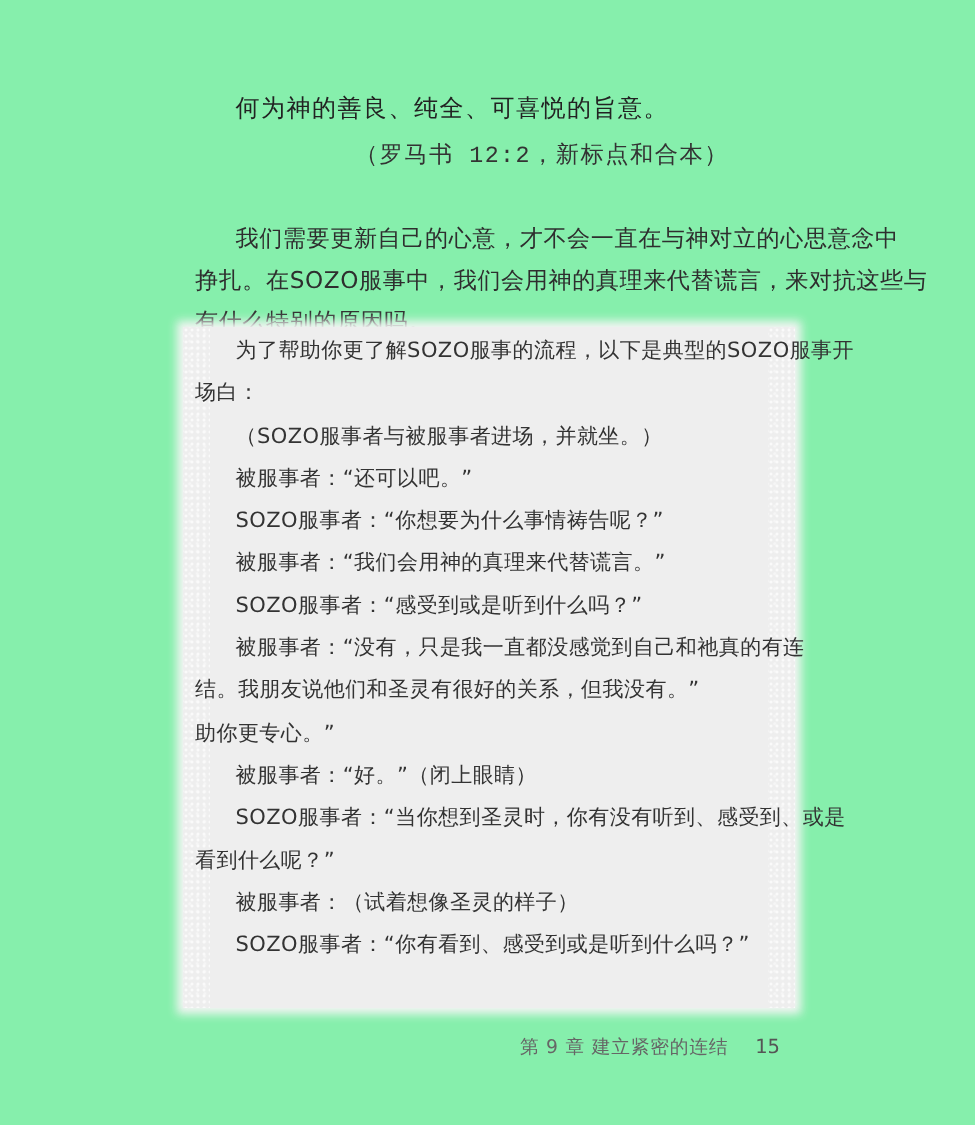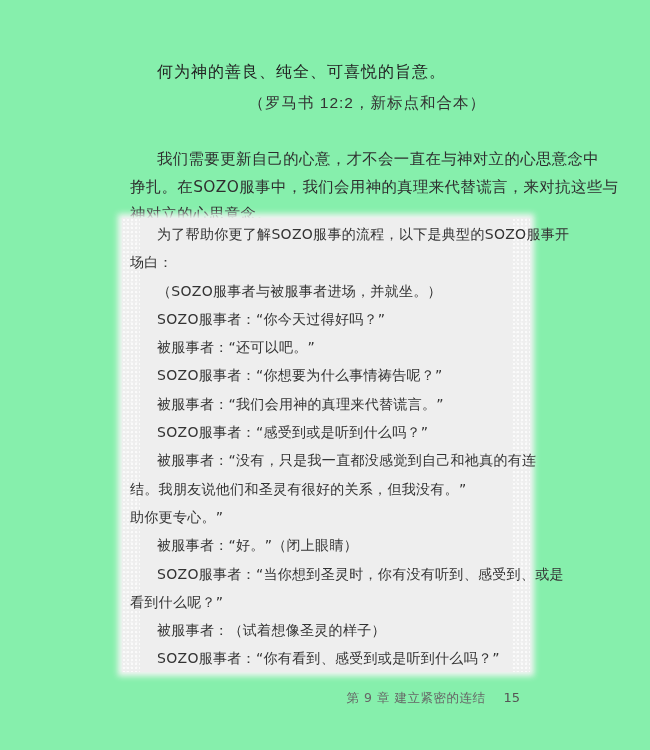--- a/index.html
+++ b/index.html
@@ -28,21 +28,21 @@
       font-family: "DejaVu Serif", "Liberation Serif", serif;
       font-size: 16px;
       letter-spacing: 1px;
       color: #222;
       white-space: nowrap;
     }
     .citation {
       position: absolute;
       right: 164px;
       top: 93px;
-      font-family: Liberation Sans, sans-serif;
+      font-family: Liberation Mono, monospace;
       font-size: 15.5px;
       letter-spacing: 1px;
       color: #333;
       white-space: nowrap;
     }
     .body-para {
       position: absolute;
       left: 130px;
       top: 146px;
       width: 390px;
@@ -120,30 +120,29 @@
 <body>
 
 <div class="page">
 
   <div class="scripture-line">何为神的善良、纯全、可喜悦的旨意。</div>
   <div class="citation">（罗马书 12:2，新标点和合本）</div>
 
   <div class="body-para">
     <span class="ln indent">我们需要更新自己的心意，才不会一直在与神对立的心思意念中</span>
     <span class="ln">挣扎。在SOZO服事中，我们会用神的真理来代替谎言，来对抗这些与</span>
-    <span class="ln">神对立的心思意念。</span>
+    <span class="ln">有什么特别的原因吗。</span>
   </div>
 
   <div class="dialog-box"></div>
 
   <div class="dialog-text">
     <span class="ln indent">为了帮助你更了解SOZO服事的流程，以下是典型的SOZO服事开</span>
     <span class="ln">场白：</span>
     <span class="ln indent">（SOZO服事者与被服事者进场，并就坐。）</span>
-    <span class="ln indent">SOZO服事者：“你今天过得好吗？”</span>
     <span class="ln indent">被服事者：“还可以吧。”</span>
     <span class="ln indent">SOZO服事者：“你想要为什么事情祷告呢？”</span>
     <span class="ln indent">被服事者：“我们会用神的真理来代替谎言。”</span>
     <span class="ln indent">SOZO服事者：“感受到或是听到什么吗？”</span>
     <span class="ln indent">被服事者：“没有，只是我一直都没感觉到自己和祂真的有连</span>
     <span class="ln">结。我朋友说他们和圣灵有很好的关系，但我没有。”</span>
     <span class="ln">助你更专心。”</span>
     <span class="ln indent">被服事者：“好。”（闭上眼睛）</span>
     <span class="ln indent">SOZO服事者：“当你想到圣灵时，你有没有听到、感受到、或是</span>
     <span class="ln">看到什么呢？”</span>

